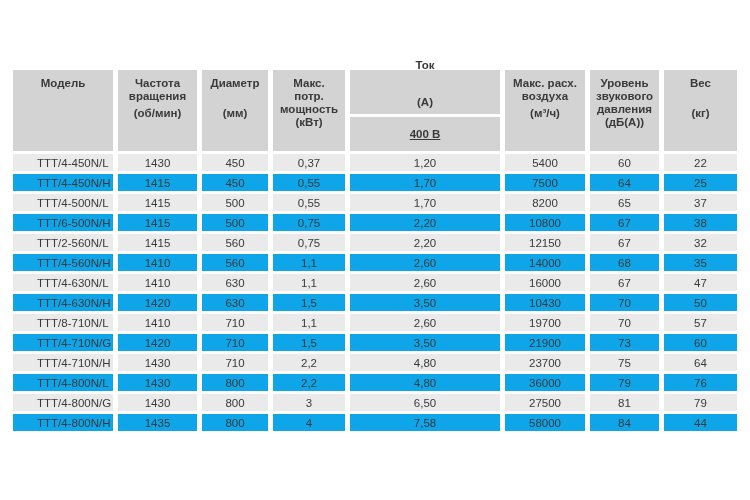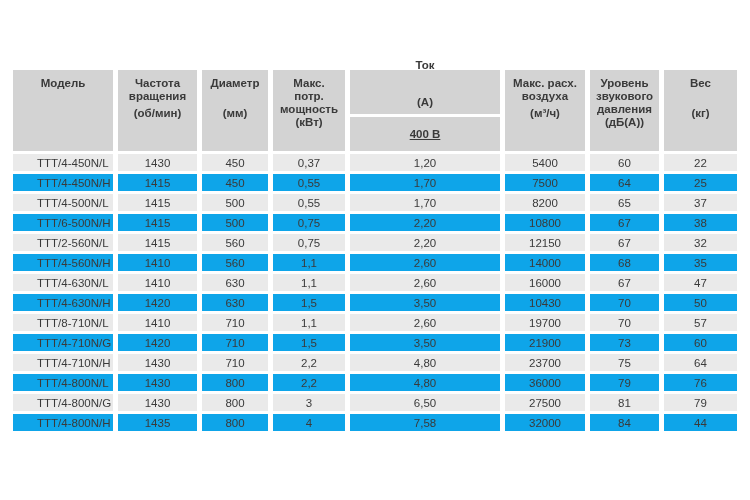--- a/index.html
+++ b/index.html
@@ -287,19 +287,19 @@
           <td>27500</td>
           <td>81</td>
           <td>79</td>
         </tr>
         <tr class="dark">
           <td class="model">TTT/4-800N/H</td>
           <td>1435</td>
           <td>800</td>
           <td>4</td>
           <td>7,58</td>
-          <td>32000</td>
+          <td>58000</td>
           <td>84</td>
           <td>44</td>
         </tr>
       </tbody>
   </table>
 </div>
 
 </body></html>

